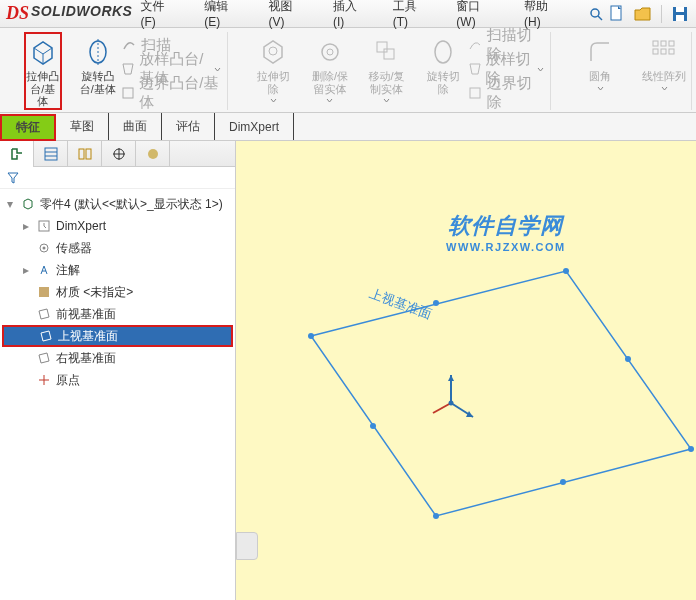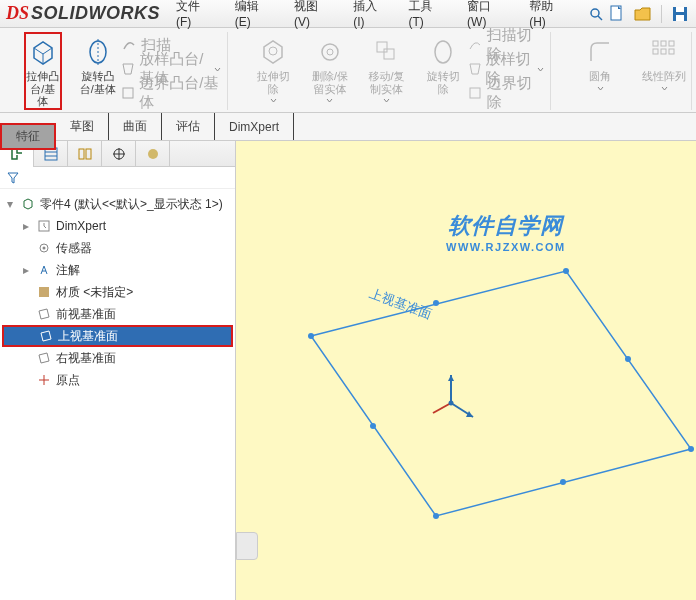--- a/index.html
+++ b/index.html
@@ -1,40 +1,40 @@
 <!DOCTYPE html>
 <html><head>
 <meta charset="utf-8">
 <style>
 * { box-sizing: border-box; margin: 0; padding: 0; font-family: "Microsoft YaHei", sans-serif; }
 body { width: 696px; height: 600px; background: #fff; overflow: hidden; position: relative; font-size: 12px; }
 .menubar { height: 28px; background: linear-gradient(#fbfbfb,#ececec); border-bottom: 1px solid #ccc; display: flex; align-items: center; padding: 0 6px; }
-.logo { display: flex; align-items: flex-start; margin-right: 12px; }
+.logo { display: flex; align-items: flex-start; margin-right: 4px; }
 .logo-ds { color: #d71b1b; font-weight: bold; font-style: italic; font-size: 18px; margin-right: 2px; font-family: Georgia,serif; }
-.logo-txt { color: #3a3a3a; font-weight: bold; font-style: italic; font-size: 18px; letter-spacing: 0.5px; }
+.logo-txt { color: #3a3a3a; font-weight: bold; font-style: italic; font-size: 14px; letter-spacing: 0.5px; }
 .menus { display: flex; align-items: center; gap: 17px; }
 .menu-item { padding: 2px 4px; font-size: 12px; color: #333; cursor: pointer; }
 .qat { margin-left: auto; display: flex; align-items: center; gap: 6px; }
 .qat svg { width: 20px; height: 20px; }
 .ribbon { height: 85px; background: #f5f5f5; border-bottom: 1px solid #ccc; display: flex; padding: 4px 4px 2px 4px; gap: 6px; }
 .rgroup { display: flex; align-items: flex-start; gap: 2px; padding: 0 4px; border-right: 1px solid #ddd; }
 .rbtn-lg { width: 46px; height: 78px; display: flex; flex-direction: column; align-items: center; justify-content: flex-start; padding: 4px 0; cursor: pointer; text-align: center; font-size: 11px; color: #444; margin-left: 16px; }
 .rbtn-lg .ic { width: 32px; height: 32px; margin-bottom: 2px; display: flex; align-items: center; justify-content: center; }
 .rbtn-lg .tx { line-height: 1.15; }
 .rbtn-lg .caret { margin-top: 2px; }
 .rbtn-lg.disabled, .rbtn-sm.disabled { color: #aaa; }
 .rbtn-lg.hl { border: 2px solid #d71b1b; }
 .rsub { display: flex; flex-direction: column; gap: 2px; padding-top: 2px; }
 .rbtn-sm { display: flex; align-items: center; gap: 3px; padding: 1px 2px; font-size: 15px; color: #666; cursor: pointer; height: 22px; }
 .rbtn-sm .ic { width: 18px; height: 18px; display: flex; align-items: center; justify-content: center; }
 .rbtn-sm .caret { margin-left: 2px; }
 .caret svg { width: 7px; height: 7px; }
 .tabs { height: 28px; background: #f5f5f5; border-bottom: 1px solid #ccc; display: flex; align-items: stretch; }
 .tab { padding: 5px 14px; font-size: 12px; color: #444; border-right: 1px solid #404040; cursor: pointer; display: flex; align-items: center; }
-.tab.active { background: #a3a3a3; border-bottom: 1px solid #fff; position: relative; top: 10px; }
+.tab.active { background: #84cc16; border-bottom: 1px solid #fff; position: relative; top: 1px; font-weight: bold; }
 .tab.hl { border: 2px solid #d71b1b; }
 .viewtools { position: absolute; right: 4px; top: 143px; display: flex; gap: 4px; align-items: center; }
 .viewtools .vt { width: 22px; height: 22px; display: flex; align-items: center; justify-content: center; cursor: pointer; }
 .main { display: flex; height: calc(600px - 28px - 85px - 28px); }
 .side { width: 236px; background: #fff; border-right: 1px solid #ccc; display: flex; flex-direction: column; }
 .side-tabs { height: 26px; background: linear-gradient(#f5f5f5,#eaeaea); border-bottom: 1px solid #ccc; display: flex; align-items: center; }
 .side-tab { width: 34px; height: 26px; display: flex; align-items: center; justify-content: center; border-right: 1px solid #ccc; cursor: pointer; }
 .side-tab.active { background: #fff; }
 .filter-row { height: 22px; border-bottom: 1px solid #eee; display: flex; align-items: center; padding: 0 6px; }
 .tree { padding: 4px 2px; font-size: 12px; color: #333; }

